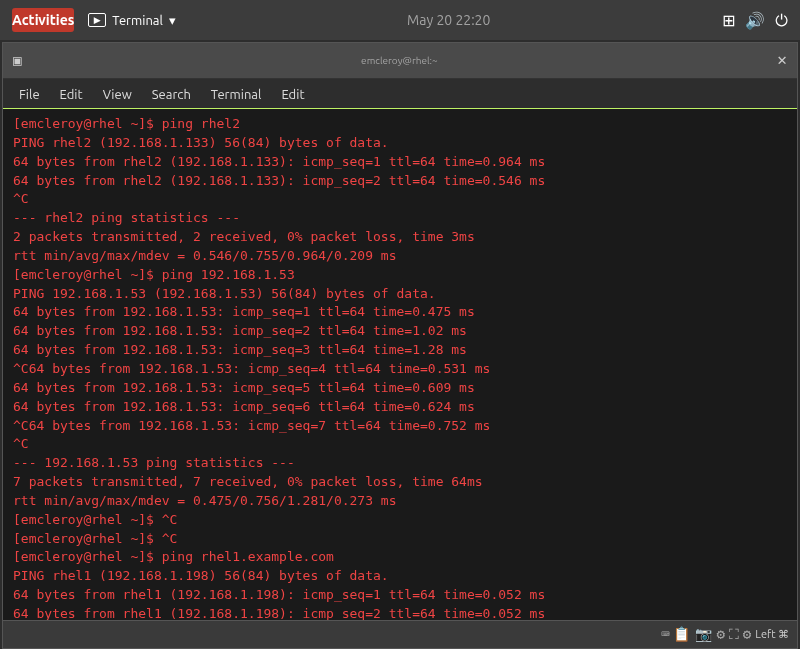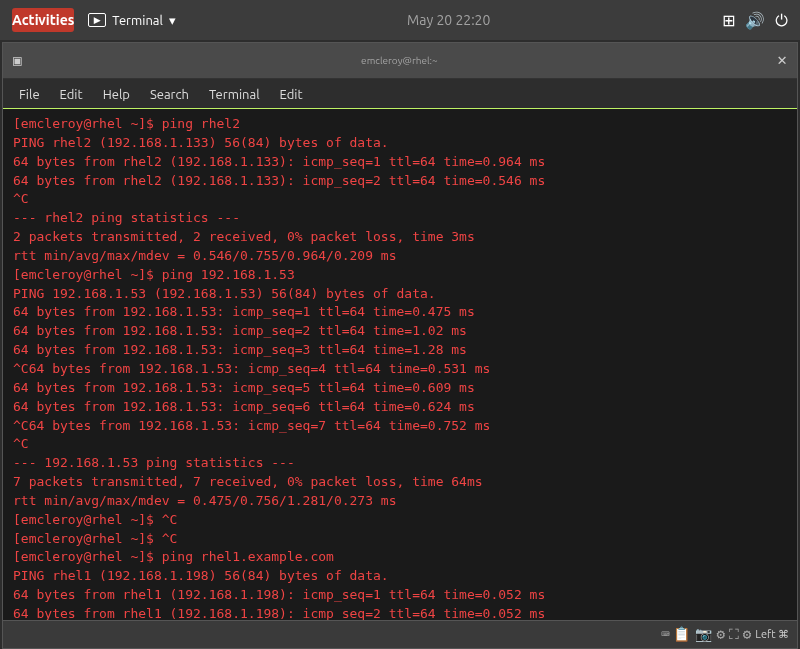--- a/index.html
+++ b/index.html
@@ -203,21 +203,21 @@
     <div class="title-bar-left">
       <span class="window-icon">▣</span>
     </div>
     <span class="title-bar-title">emcleroy@rhel:~</span>
     <span class="title-bar-right">✕</span>
   </div>
 
   <div class="menu-bar">
     <span class="menu-item">File</span>
     <span class="menu-item">Edit</span>
-    <span class="menu-item">Help</span>
+    <span class="menu-item">View</span>
     <span class="menu-item">Search</span>
     <span class="menu-item">Terminal</span>
     <span class="menu-item">Edit</span>
   </div>
 
   <div class="terminal-content">
     <pre id="terminal-pre">[emcleroy@rhel ~]$ ping rhel2
 PING rhel2 (192.168.1.133) 56(84) bytes of data.
 64 bytes from rhel2 (192.168.1.133): icmp_seq=1 ttl=64 time=0.964 ms
 64 bytes from rhel2 (192.168.1.133): icmp_seq=2 ttl=64 time=0.546 ms

